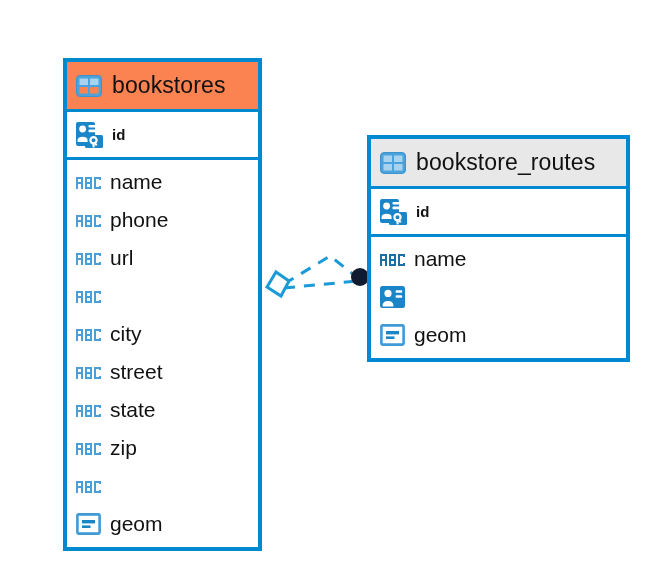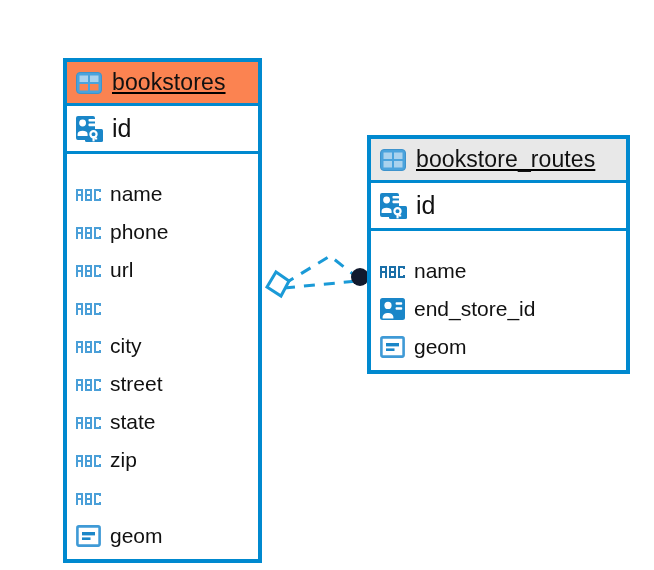--- a/index.html
+++ b/index.html
@@ -26,25 +26,24 @@
     position: absolute;
     box-sizing: border-box;
     border: 4px solid #0089cf;
     background: #ffffff;
   }
 
   .entity-header {
     display: flex;
     align-items: center;
     box-sizing: border-box;
-    height: 44px;
+    height: 50px;
     padding-left: 9px;
     gap: 10px;
     border-bottom: 3px solid #0089cf;
-    text-decoration: underline;
   }
   .entity-header.accent-orange { background: #fb8351; }
   .entity-header.accent-gray   { background: #e8e8e8; }
 
   .entity-title {
     font-size: 23px;
     color: #111111;
     letter-spacing: 0.1px;
     white-space: nowrap;
   }
@@ -61,24 +60,24 @@
     gap: 9px;
     box-sizing: border-box;
   }
   .pk-section .field-row { height: 45px; }
 
   .field-label {
     font-size: 21px;
     color: #111111;
     white-space: nowrap;
   }
-  .field-label.pk { font-weight: normal; font-size: 25px; }
+  .field-label.pk { font-weight: bold; font-size: 15px; }
 
   .field-list {
-    padding-top: 21px;
+    padding-top: 3px;
     padding-bottom: 4px;
     border-radius: 18px;
   }
 
   
   .icon {
     flex: 0 0 auto;
     display: block;
   }
 
@@ -419,21 +418,20 @@
 
 
       <div class="field-row">
         <svg class="icon" width="25" height="22" viewBox="0 0 25 22">
           <rect x="0" y="0" width="25" height="22" rx="2.5" fill="#1a86c8"></rect>
           <circle cx="8" cy="7.4" r="3.6" fill="#ffffff"></circle>
           <path d="M2.6 19.4 C2.6 13.6 13.4 13.6 13.4 19.4 L13.4 20.6 L2.6 20.6 Z" fill="#ffffff"></path>
           <rect x="15.6" y="4.2" width="6.6" height="2.6" rx="0.8" fill="#ffffff"></rect>
           <rect x="15.6" y="9.2" width="6.6" height="2.6" rx="0.8" fill="#ffffff"></rect>
         </svg>
-        <span class="field-label">end_store_id</span>
       </div>
 
       <div class="field-row">
         <svg class="icon" width="25" height="22" viewBox="0 0 25 22">
           <rect x="1.4" y="1.4" width="22.2" height="19.2" rx="1.5" fill="none" stroke="#3f9ad6" stroke-width="2.6"></rect>
           <rect x="6" y="7" width="13" height="3.4" fill="#1a86c8"></rect>
           <rect x="6" y="12.4" width="8.5" height="2.6" fill="#1a86c8"></rect>
         </svg>
         <span class="field-label">geom</span>
       </div>

